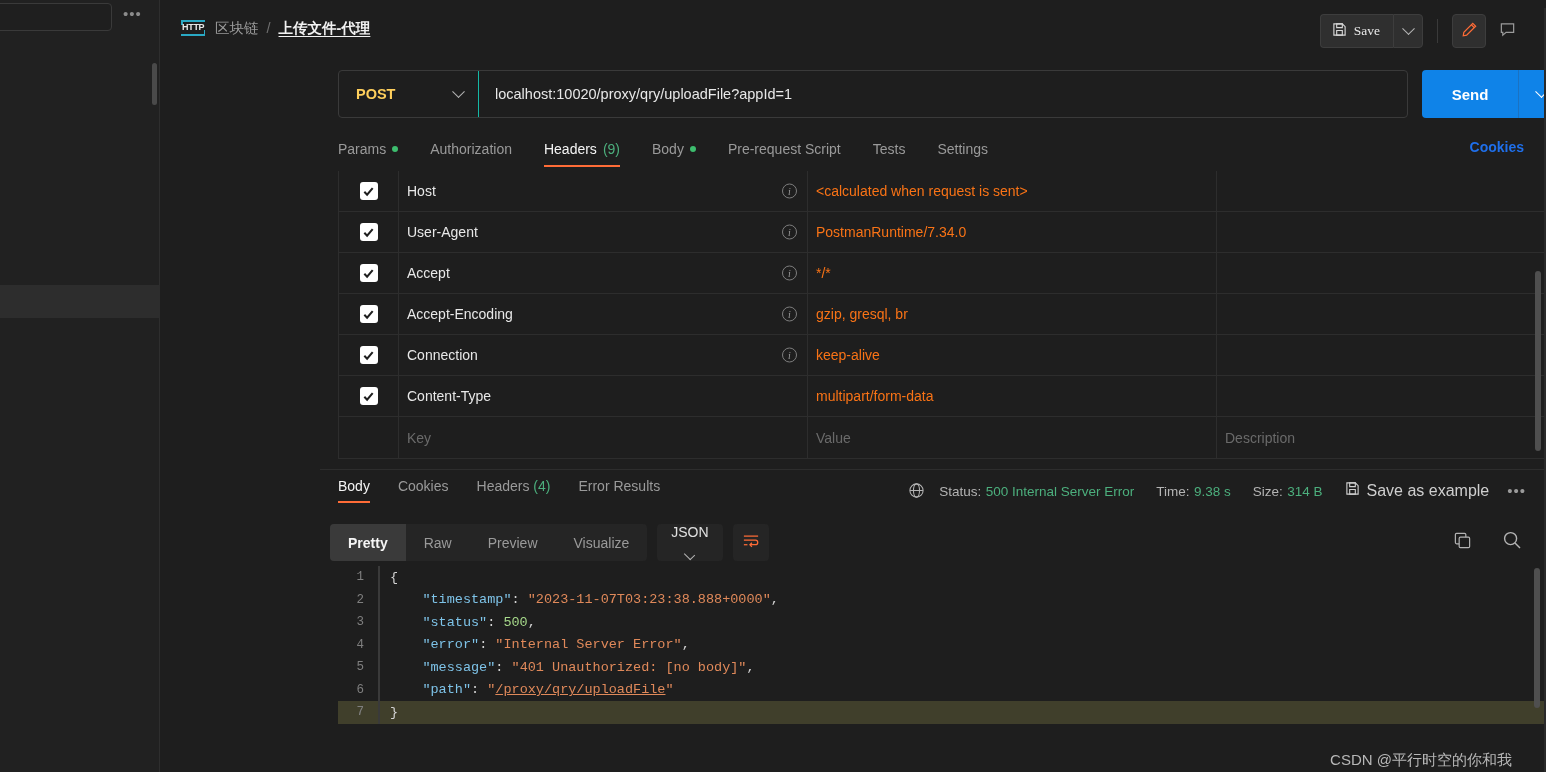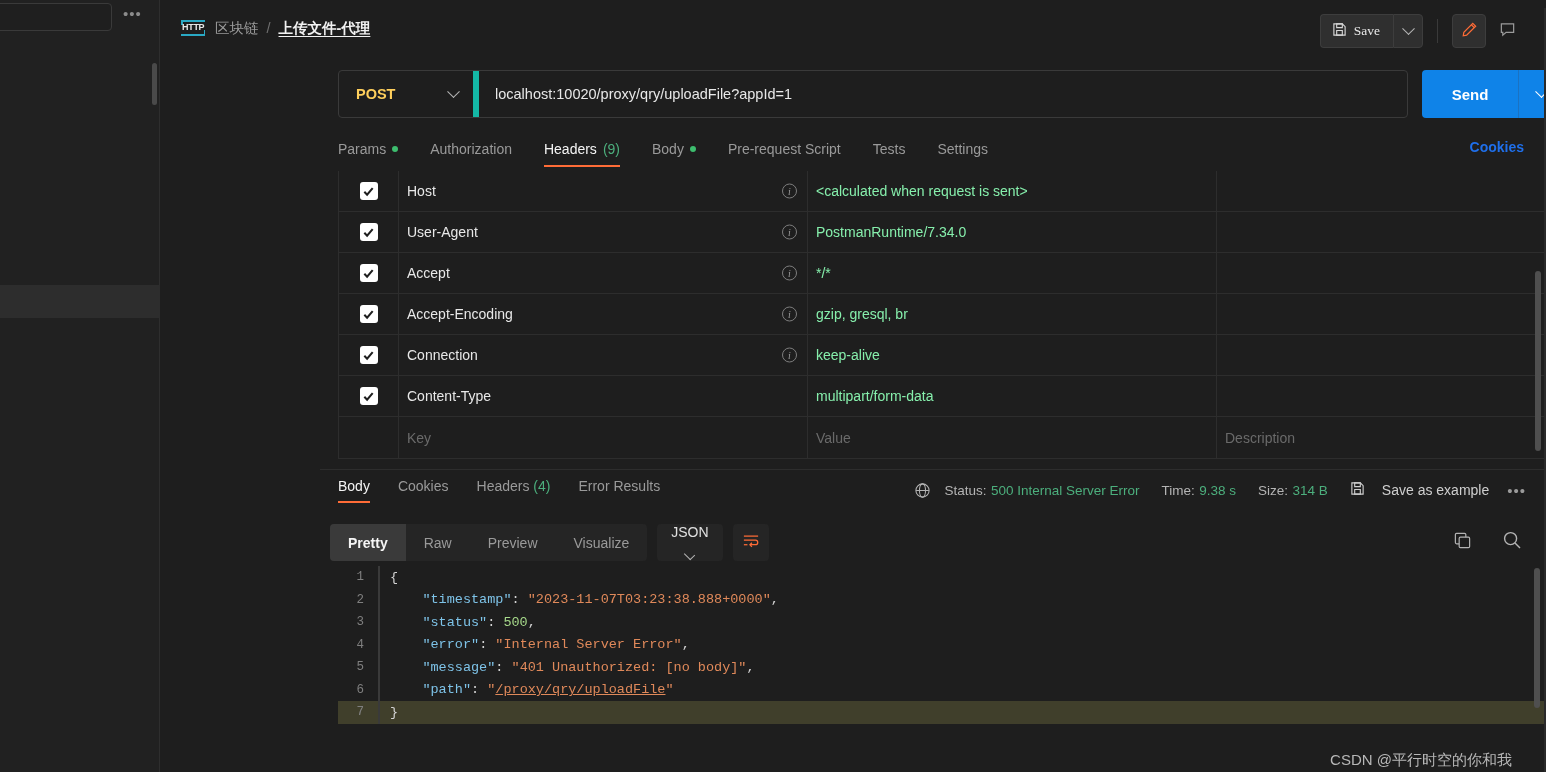--- a/index.html
+++ b/index.html
@@ -98,21 +98,21 @@
   
   #urlbar { position: absolute; left: 178px; top: 62px; display: flex; align-items: stretch; }
   #method-url {
     display: flex; align-items: stretch;
     width: 1070px; height: 48px;
     background: #1e1e1e; border: 1px solid #3a3a3a; border-radius: 4px;
   }
   #method-select {
     display: flex; align-items: center; justify-content: space-between;
     width: 140px; padding: 0 15px 0 17px; cursor: pointer;
-    border-right: 6px solid #14b8a6;
+    border-right: 1px solid #14b8a6;
   }
   #method-label { color: #ffcf5c; font-size: 14.5px; font-weight: 700; }
   #url-input {
     flex: 1; display: flex; align-items: center; padding: 0 16px;
     color: #e8e8e8; font-size: 14.5px; cursor: text;
   }
   #send-group { display: flex; margin-left: 14px; }
   #send-button {
     width: 96px; height: 48px; background: #0f83e8; color: #fff;
     font-size: 15px; font-weight: 700; border-radius: 4px 0 0 4px;
@@ -172,21 +172,21 @@
   }
   .cell-key .info {
     position: absolute; right: 10px; top: 50%; transform: translateY(-50%);
     width: 15px; height: 15px; border: 1px solid #7d7d7d; border-radius: 50%;
     color: #9a9a9a; font-size: 10px; font-style: italic;
     display: flex; align-items: center; justify-content: center;
     font-family: "Liberation Serif", serif; cursor: pointer;
   }
   .cell-val {
     flex: 0 0 409px; display: flex; align-items: center;
-    padding-left: 8px; color: #86efac; font-size: 14px;
+    padding-left: 8px; color: #f97316; font-size: 14px;
     border-right: 1px solid #2d2d2d;
   }
   .cell-desc {
     flex: 1; display: flex; align-items: center;
     padding-left: 8px; color: #e8e8e8; font-size: 14px;
   }
   .hrow.placeholder .cell-key,
   .hrow.placeholder .cell-val,
   .hrow.placeholder .cell-desc { color: #6a6a6a; }
   #headers-scrollbar {
@@ -215,22 +215,22 @@
   .rstab .count { color: #4caf7d; }
 
   #resp-meta {
     position: absolute; right: 20px; top: 473px;
     display: flex; align-items: center; gap: 0; white-space: nowrap;
   }
   .meta-lbl { color: #b4b4b4; font-size: 13.5px; }
   .meta-val { color: #4caf7d; font-size: 13.5px; }
   .meta-grp { margin-right: 22px; }
   #save-example {
-    display: flex; align-items: center; gap: 17px; color: #cfcfcf;
-    font-size: 14px; margin-right: 18px; cursor: pointer;
+    display: flex; align-items: center; gap: 7px; color: #cfcfcf;
+    font-size: 16px; margin-right: 18px; cursor: pointer;
   }
   #resp-more { color: #9a9a9a; font-size: 15px; letter-spacing: 1px; cursor: pointer; }
 
   
   #body-toolbar {
     position: absolute; left: 170px; top: 516px;
     display: flex; align-items: center; gap: 10px;
   }
   #format-seg {
     display: flex; background: #252525; border-radius: 4px; height: 37px;

